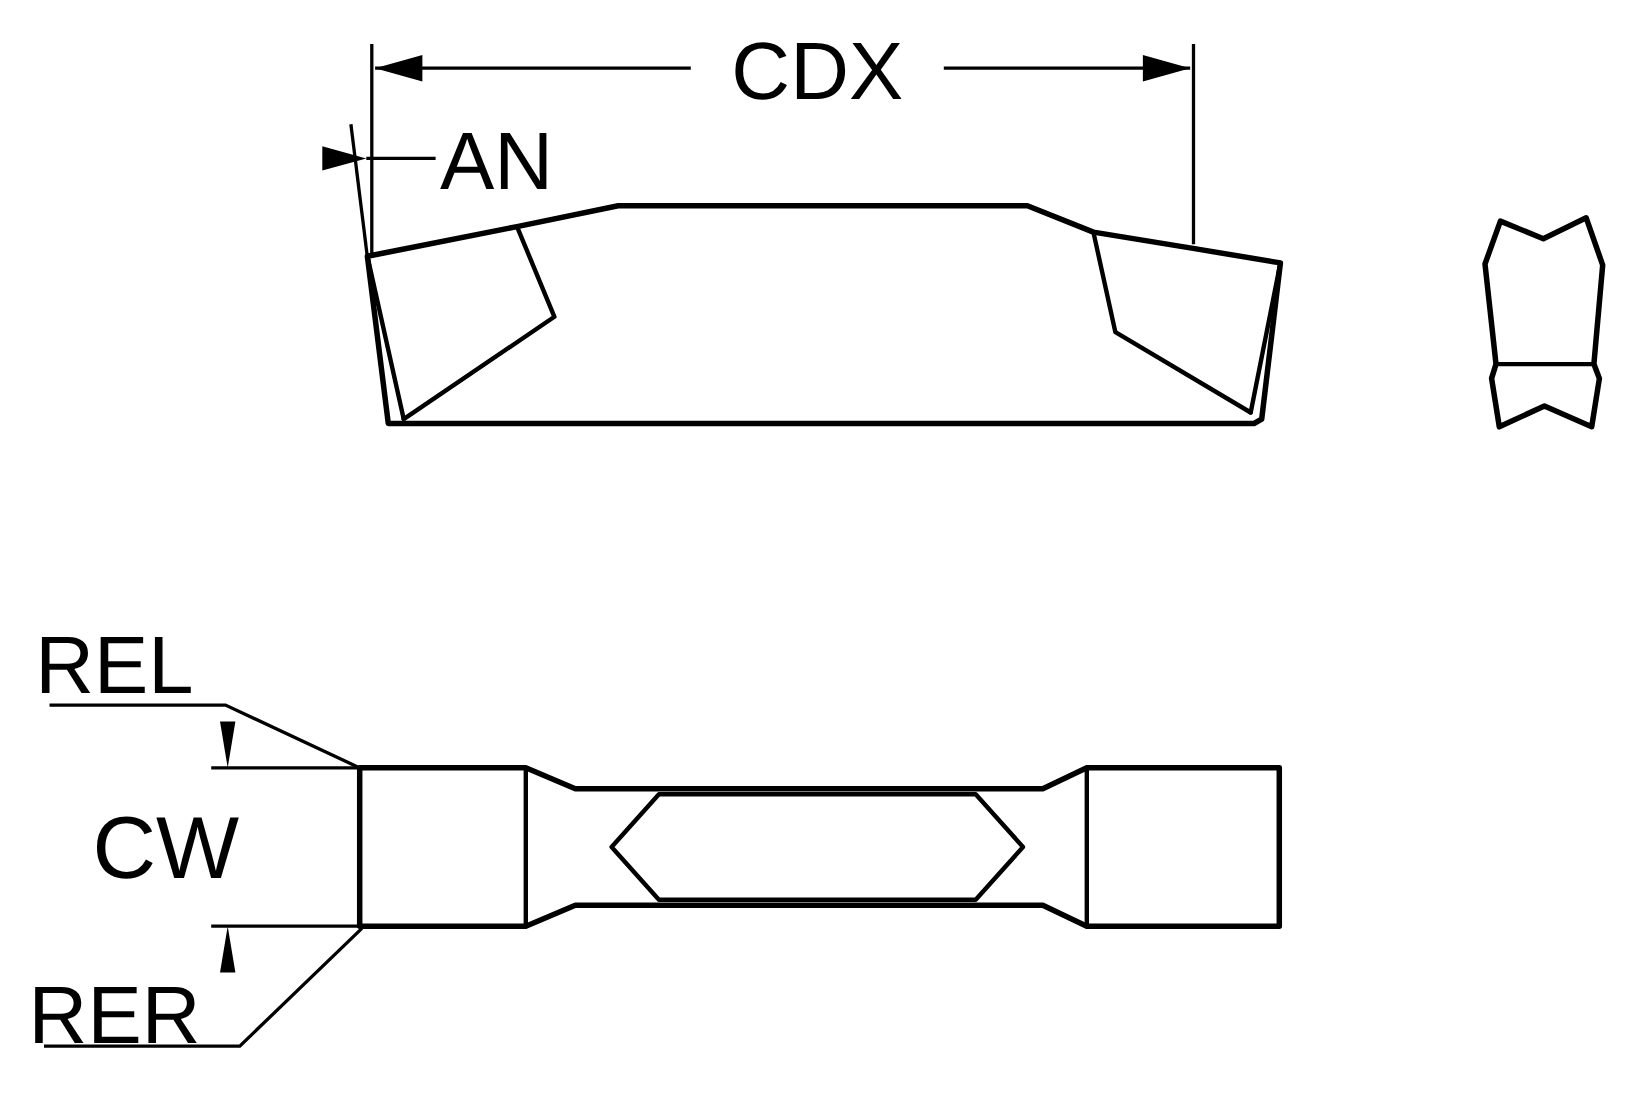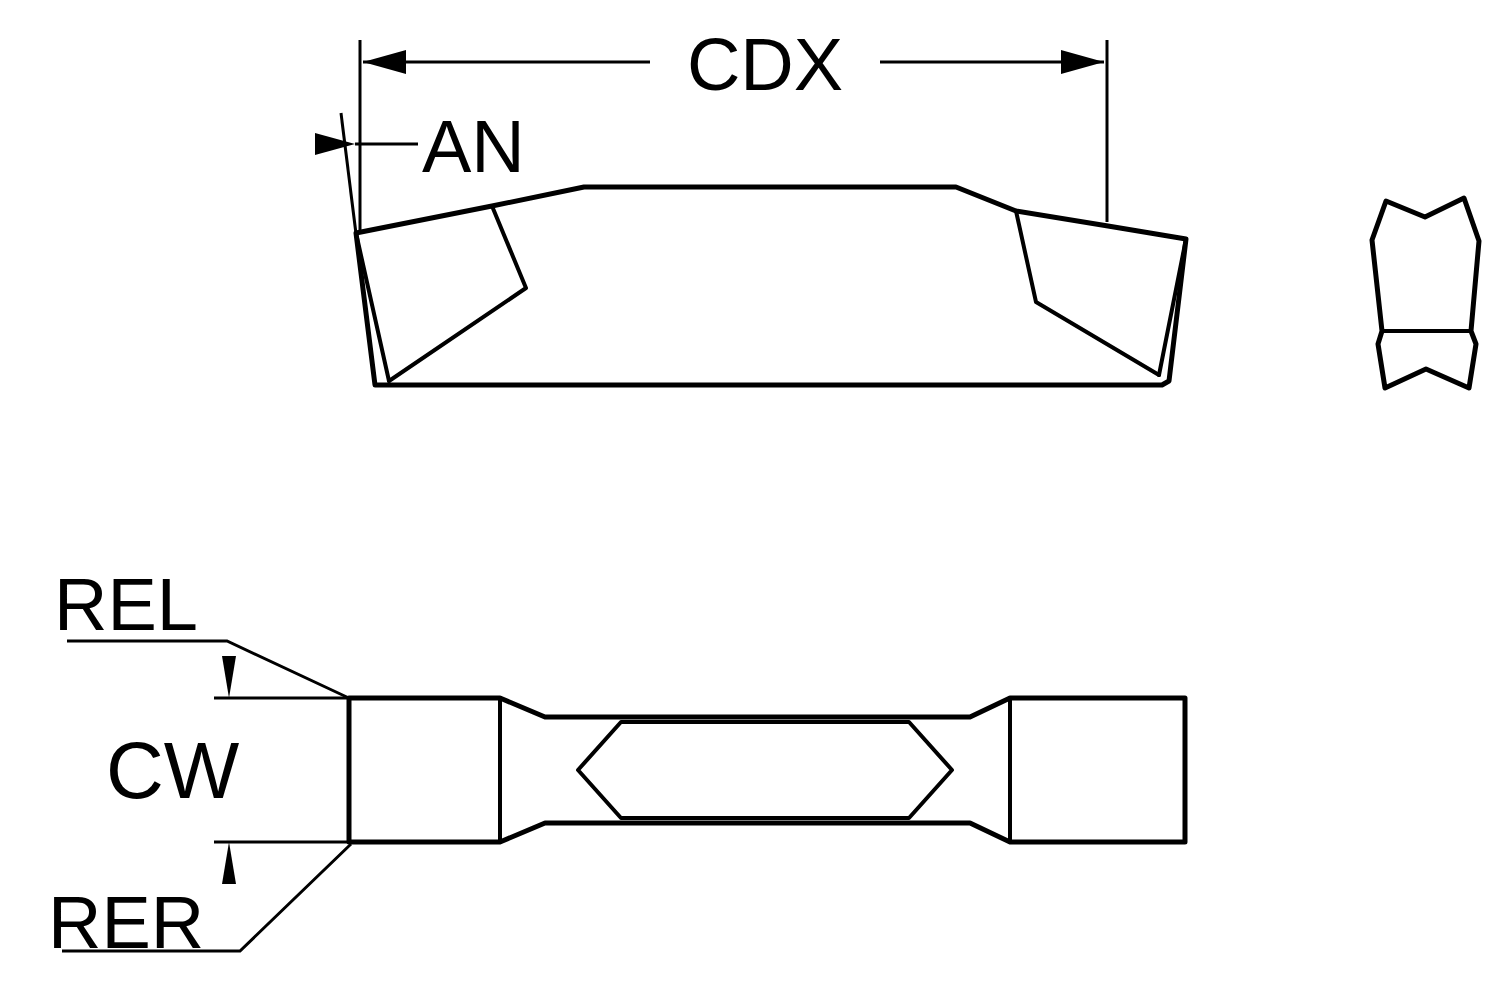--- a/index.html
+++ b/index.html
@@ -8,21 +8,20 @@
     width: 1500px;
     height: 995px;
     background: #ffffff;
     overflow: hidden;
   }
   .stage {
     position: relative;
     width: 1200px;
     height: 995px;
     background: #ffffff;
-    margin-left: 22px;
   }
   svg { display: block; }
   text {
     font-family: "Liberation Sans", "DejaVu Sans", sans-serif;
     fill: #000000;
   }
   .dim-label   { font-size: 74px; }
   .dim-label-cw{ font-size: 80px; }
   .outline     { stroke: #000000; stroke-width: 5; stroke-linejoin: round; fill: none; }
   .facet       { stroke: #000000; stroke-width: 4; stroke-linejoin: round; fill: none; stroke-linecap: round; }

